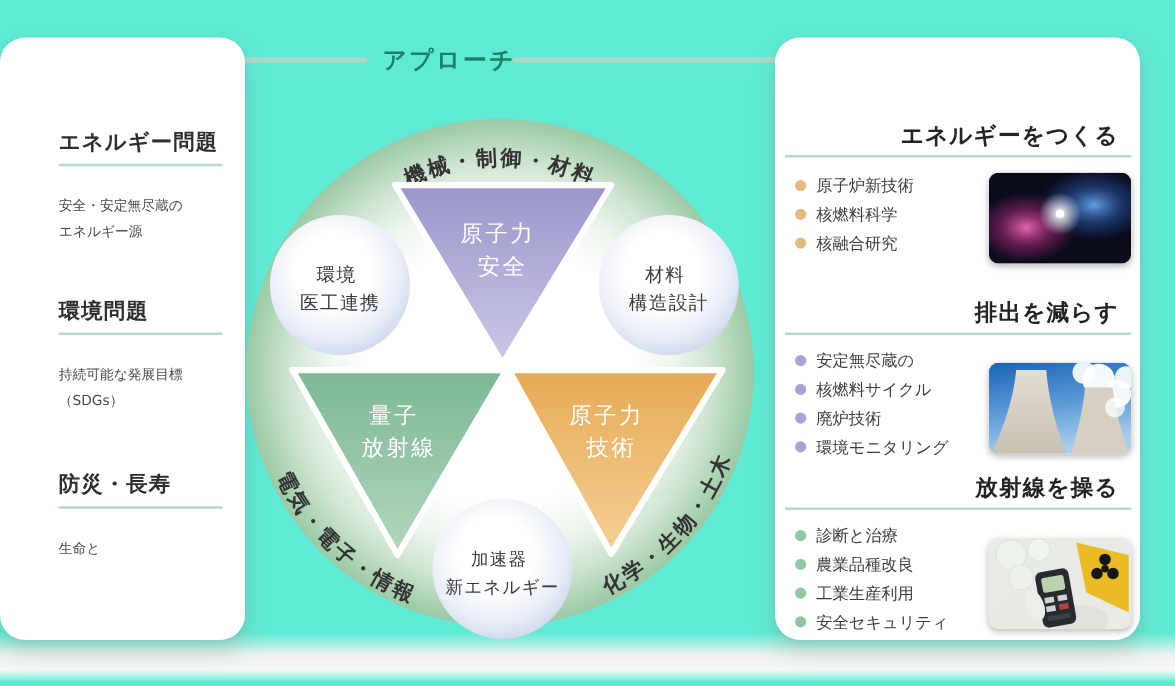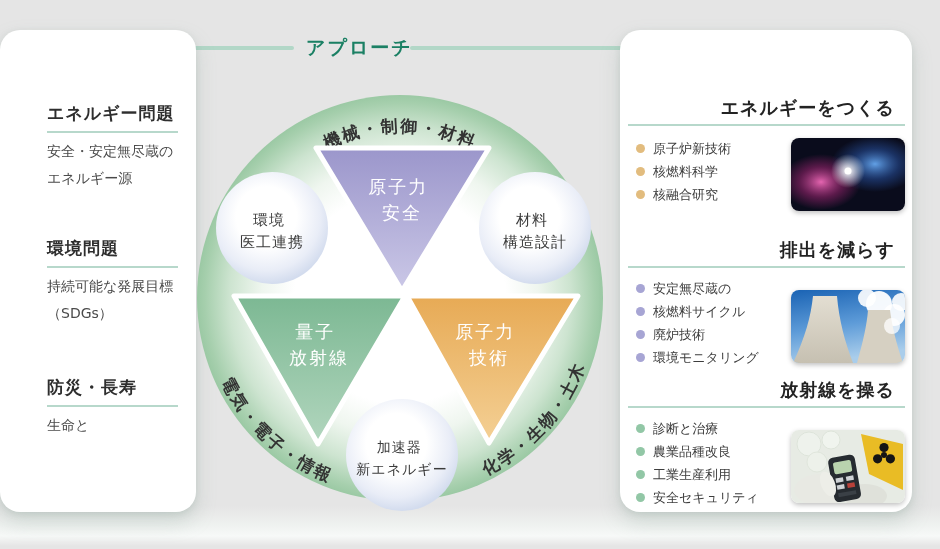--- a/index.html
+++ b/index.html
@@ -1,16 +1,16 @@
 <!DOCTYPE html>
 <html><head>
 <meta charset="utf-8">
 <style>
   html,body{margin:0;padding:0;background:#fff;}
-  #canvas{position:relative;width:940px;height:549px;background:#e5e5e5;overflow:hidden;
+  #canvas{position:relative;width:940px;height:549px;background:#5eead4;overflow:hidden;
           font-family:"DejaVu Sans",sans-serif;}
 
   
   .hdr-title{position:absolute;font-weight:bold;font-size:20px;color:#17795c;
              letter-spacing:2px;text-align:center;white-space:nowrap;}
   .need-title{left:42px;top:33px;width:130px;}
   .approach-title{left:306px;top:35px;width:92px;font-size:19px;color:#1b8064;}
   .contrib-title{left:784px;top:33px;width:108px;}
   .arrow-seg{position:absolute;top:46px;height:4px;background:#b2d7c7;border-radius:2px;}
   .arrow-seg1{left:180px;width:114px;}
@@ -25,21 +25,21 @@
   .left-panel{left:0;width:196px;}
   .right-panel{left:620px;width:292px;}
   .bottom-band{position:absolute;left:0;right:0;top:506px;height:40px;
                background:linear-gradient(180deg,rgba(235,240,237,0) 0%,#eef1ef 45%,#f7f9f8 75%,rgba(255,255,255,0) 100%);}
 
   
   .need-item{position:absolute;left:47px;width:131px;}
   .need-item-1{top:72px;} .need-item-2{top:207px;} .need-item-3{top:346px;}
   .need-heading{font-size:17px;font-weight:bold;color:#2e2e2e;letter-spacing:1px;
                 padding-bottom:6px;border-bottom:2px solid #b7d8cb;white-space:nowrap;}
-  .need-body{margin-top:5px;font-size:14px;color:#4a4a4a;line-height:1.95;white-space:nowrap;}
+  .need-body{margin-top:21px;font-size:11px;color:#4a4a4a;line-height:1.95;white-space:nowrap;}
 
   
   .section{position:absolute;left:8px;width:277px;}
   .section-0{top:66px;} .section-1{top:208px;} .section-2{top:348px;}
   .section-heading{font-size:18px;font-weight:bold;color:#232323;letter-spacing:1px;
                    text-align:right;padding-right:10px;padding-bottom:4px;
                    border-bottom:2px solid #b7d8cb;white-space:nowrap;}
   .section-row{display:flex;align-items:center;margin-top:12px;}
   .bullets{list-style:none;margin:0;padding:0 0 0 8px;width:150px;}
   .bullets li{display:flex;align-items:center;font-size:13px;color:#3d3d3d;

